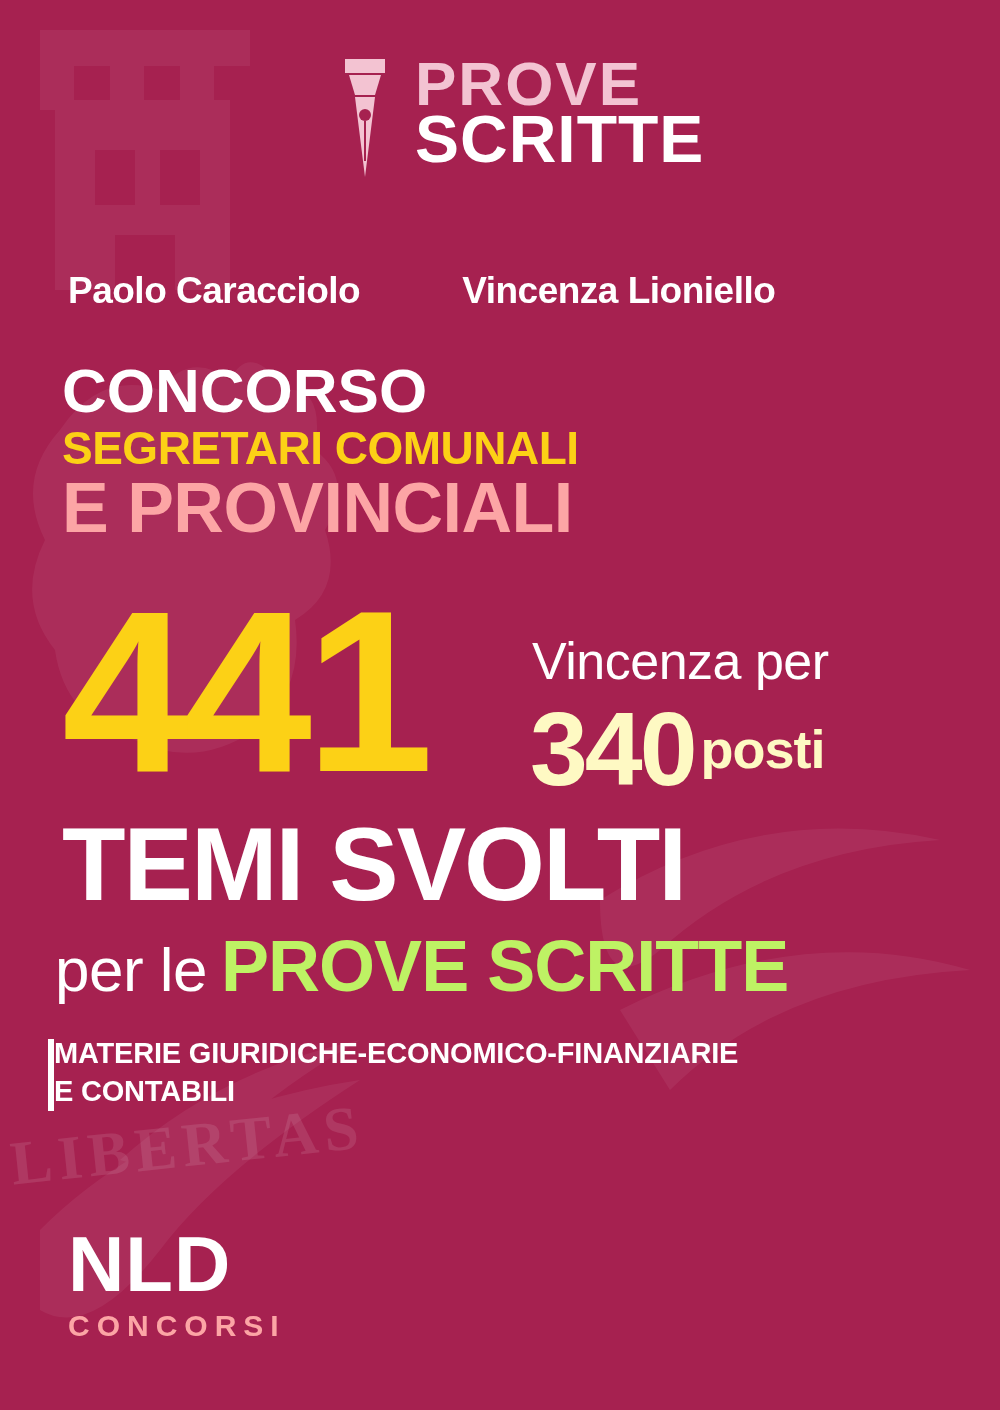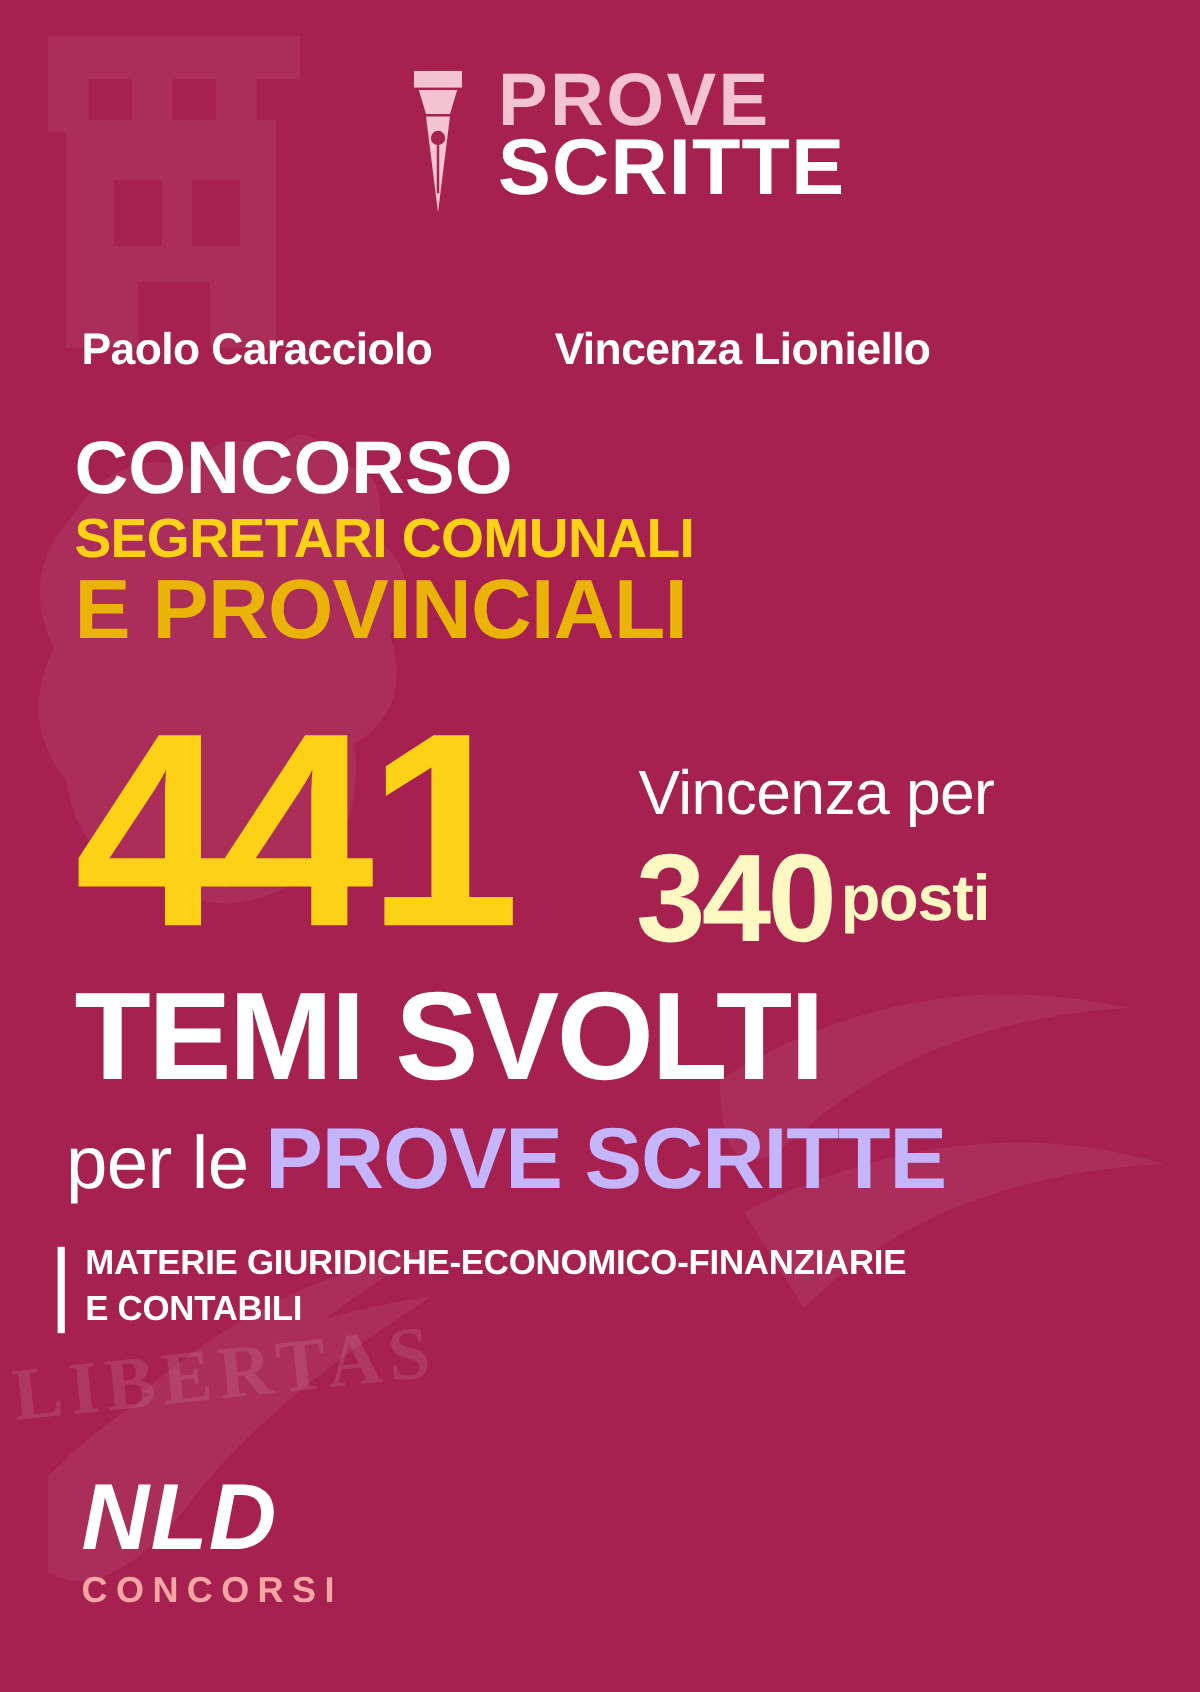--- a/index.html
+++ b/index.html
@@ -110,21 +110,21 @@
     font-size: 46px;
     font-weight: bold;
     color: #fcd116;
     letter-spacing: -0.5px;
     line-height: 1.05;
     margin-top: 2px;
   }
   .line-provinciali {
     font-size: 70px;
     font-weight: bold;
-    color: #eab308;
+    color: #fca5a5;
     letter-spacing: -0.5px;
     line-height: 1.05;
   }
 
   
   .bignum-row {
     position: absolute;
     left: 62px;
     top: 589px;
     width: 900px;
@@ -190,33 +190,32 @@
     justify-content: center;
   }
   .perle {
     font-size: 62px;
     color: #ffffff;
     font-weight: normal;
     letter-spacing: -0.5px;
   }
   .prove-scritte-yellow {
     font-size: 72px;
-    color: #c4b5fd;
+    color: #bef264;
     font-weight: bold;
     letter-spacing: -1px;
     margin-left: 14px;
   }
 
   
   .subjects {
     position: absolute;
     left: 48px;
     top: 1035px;
     display: flex;
-    gap: 17px;
   }
   .subject-bar {
     width: 6px;
     background: #ffffff;
     margin-top: 4px;
     height: 72px;
   }
   .subject-text {
     color: #ffffff;
     font-size: 29px;
@@ -228,21 +227,20 @@
   
   .publisher {
     position: absolute;
     left: 68px;
     top: 1225px;
   }
   .nld {
     display: flex;
     align-items: flex-start;
     height: 78px;
-    font-style: italic;
   }
   .nld-letters {
     font-size: 78px;
     font-weight: bold;
     color: #ffffff;
     letter-spacing: 1px;
     line-height: 1;
   }
   .nld-concorsi {
     margin-top: 6px;

